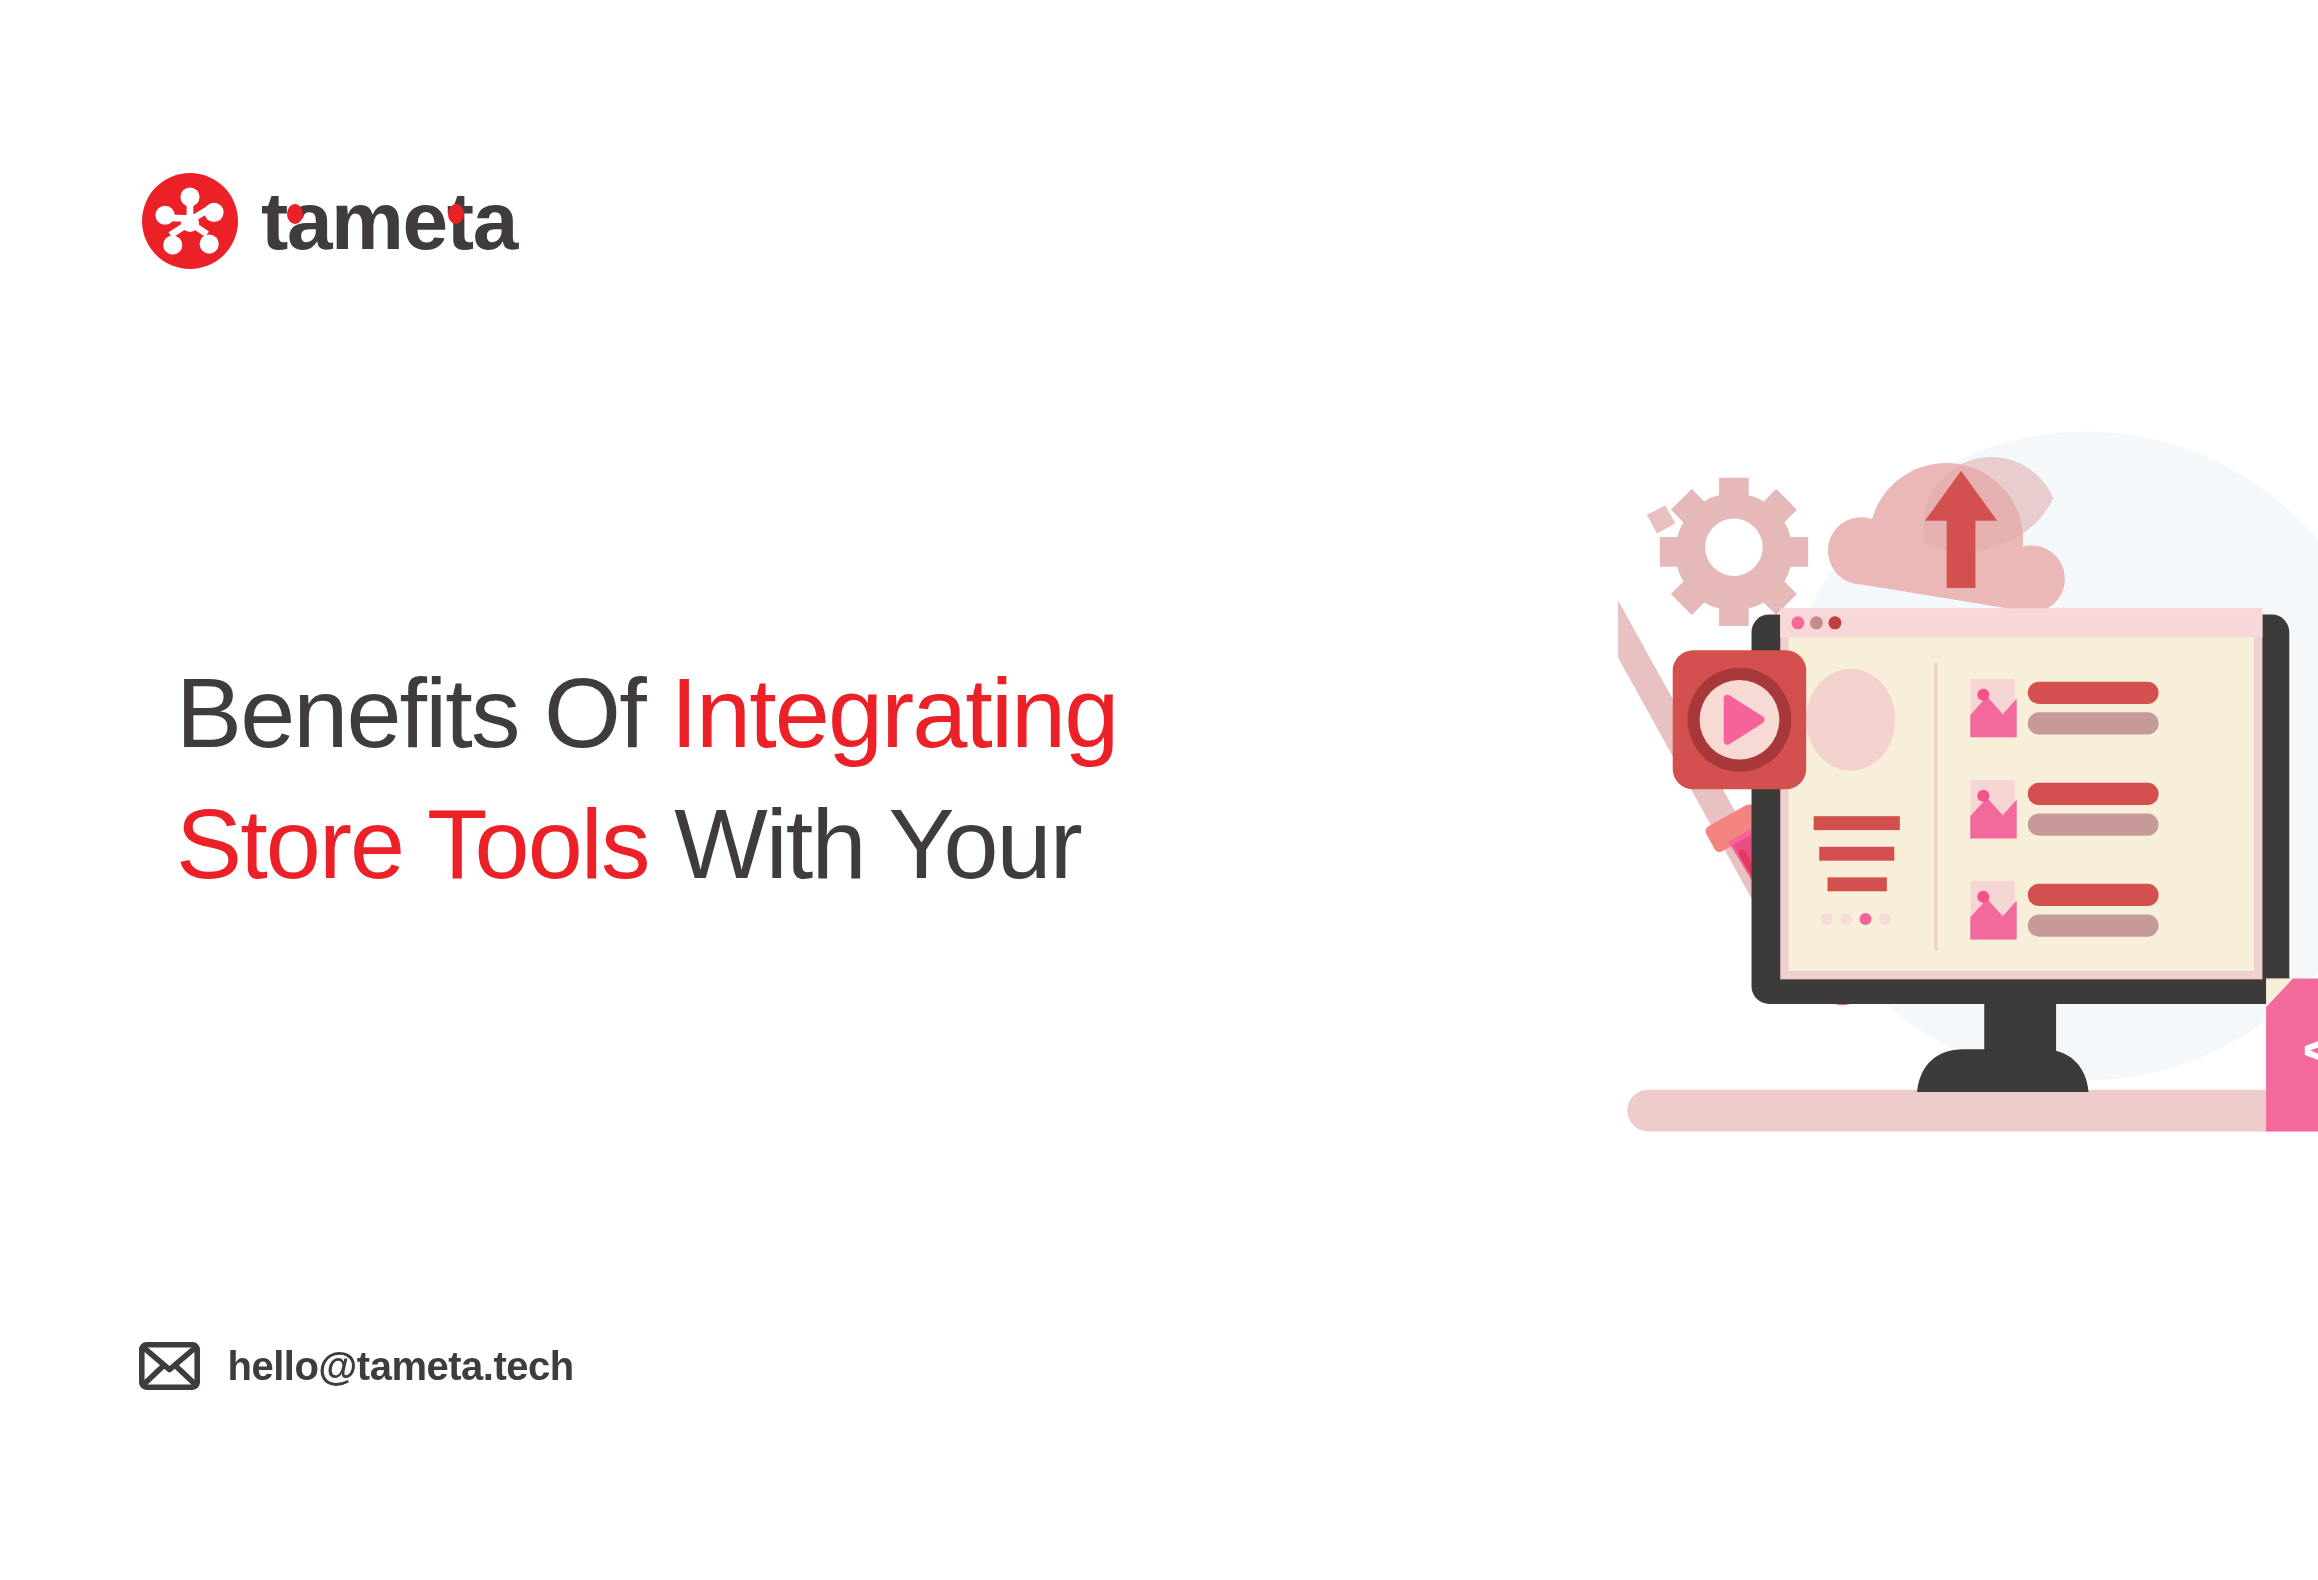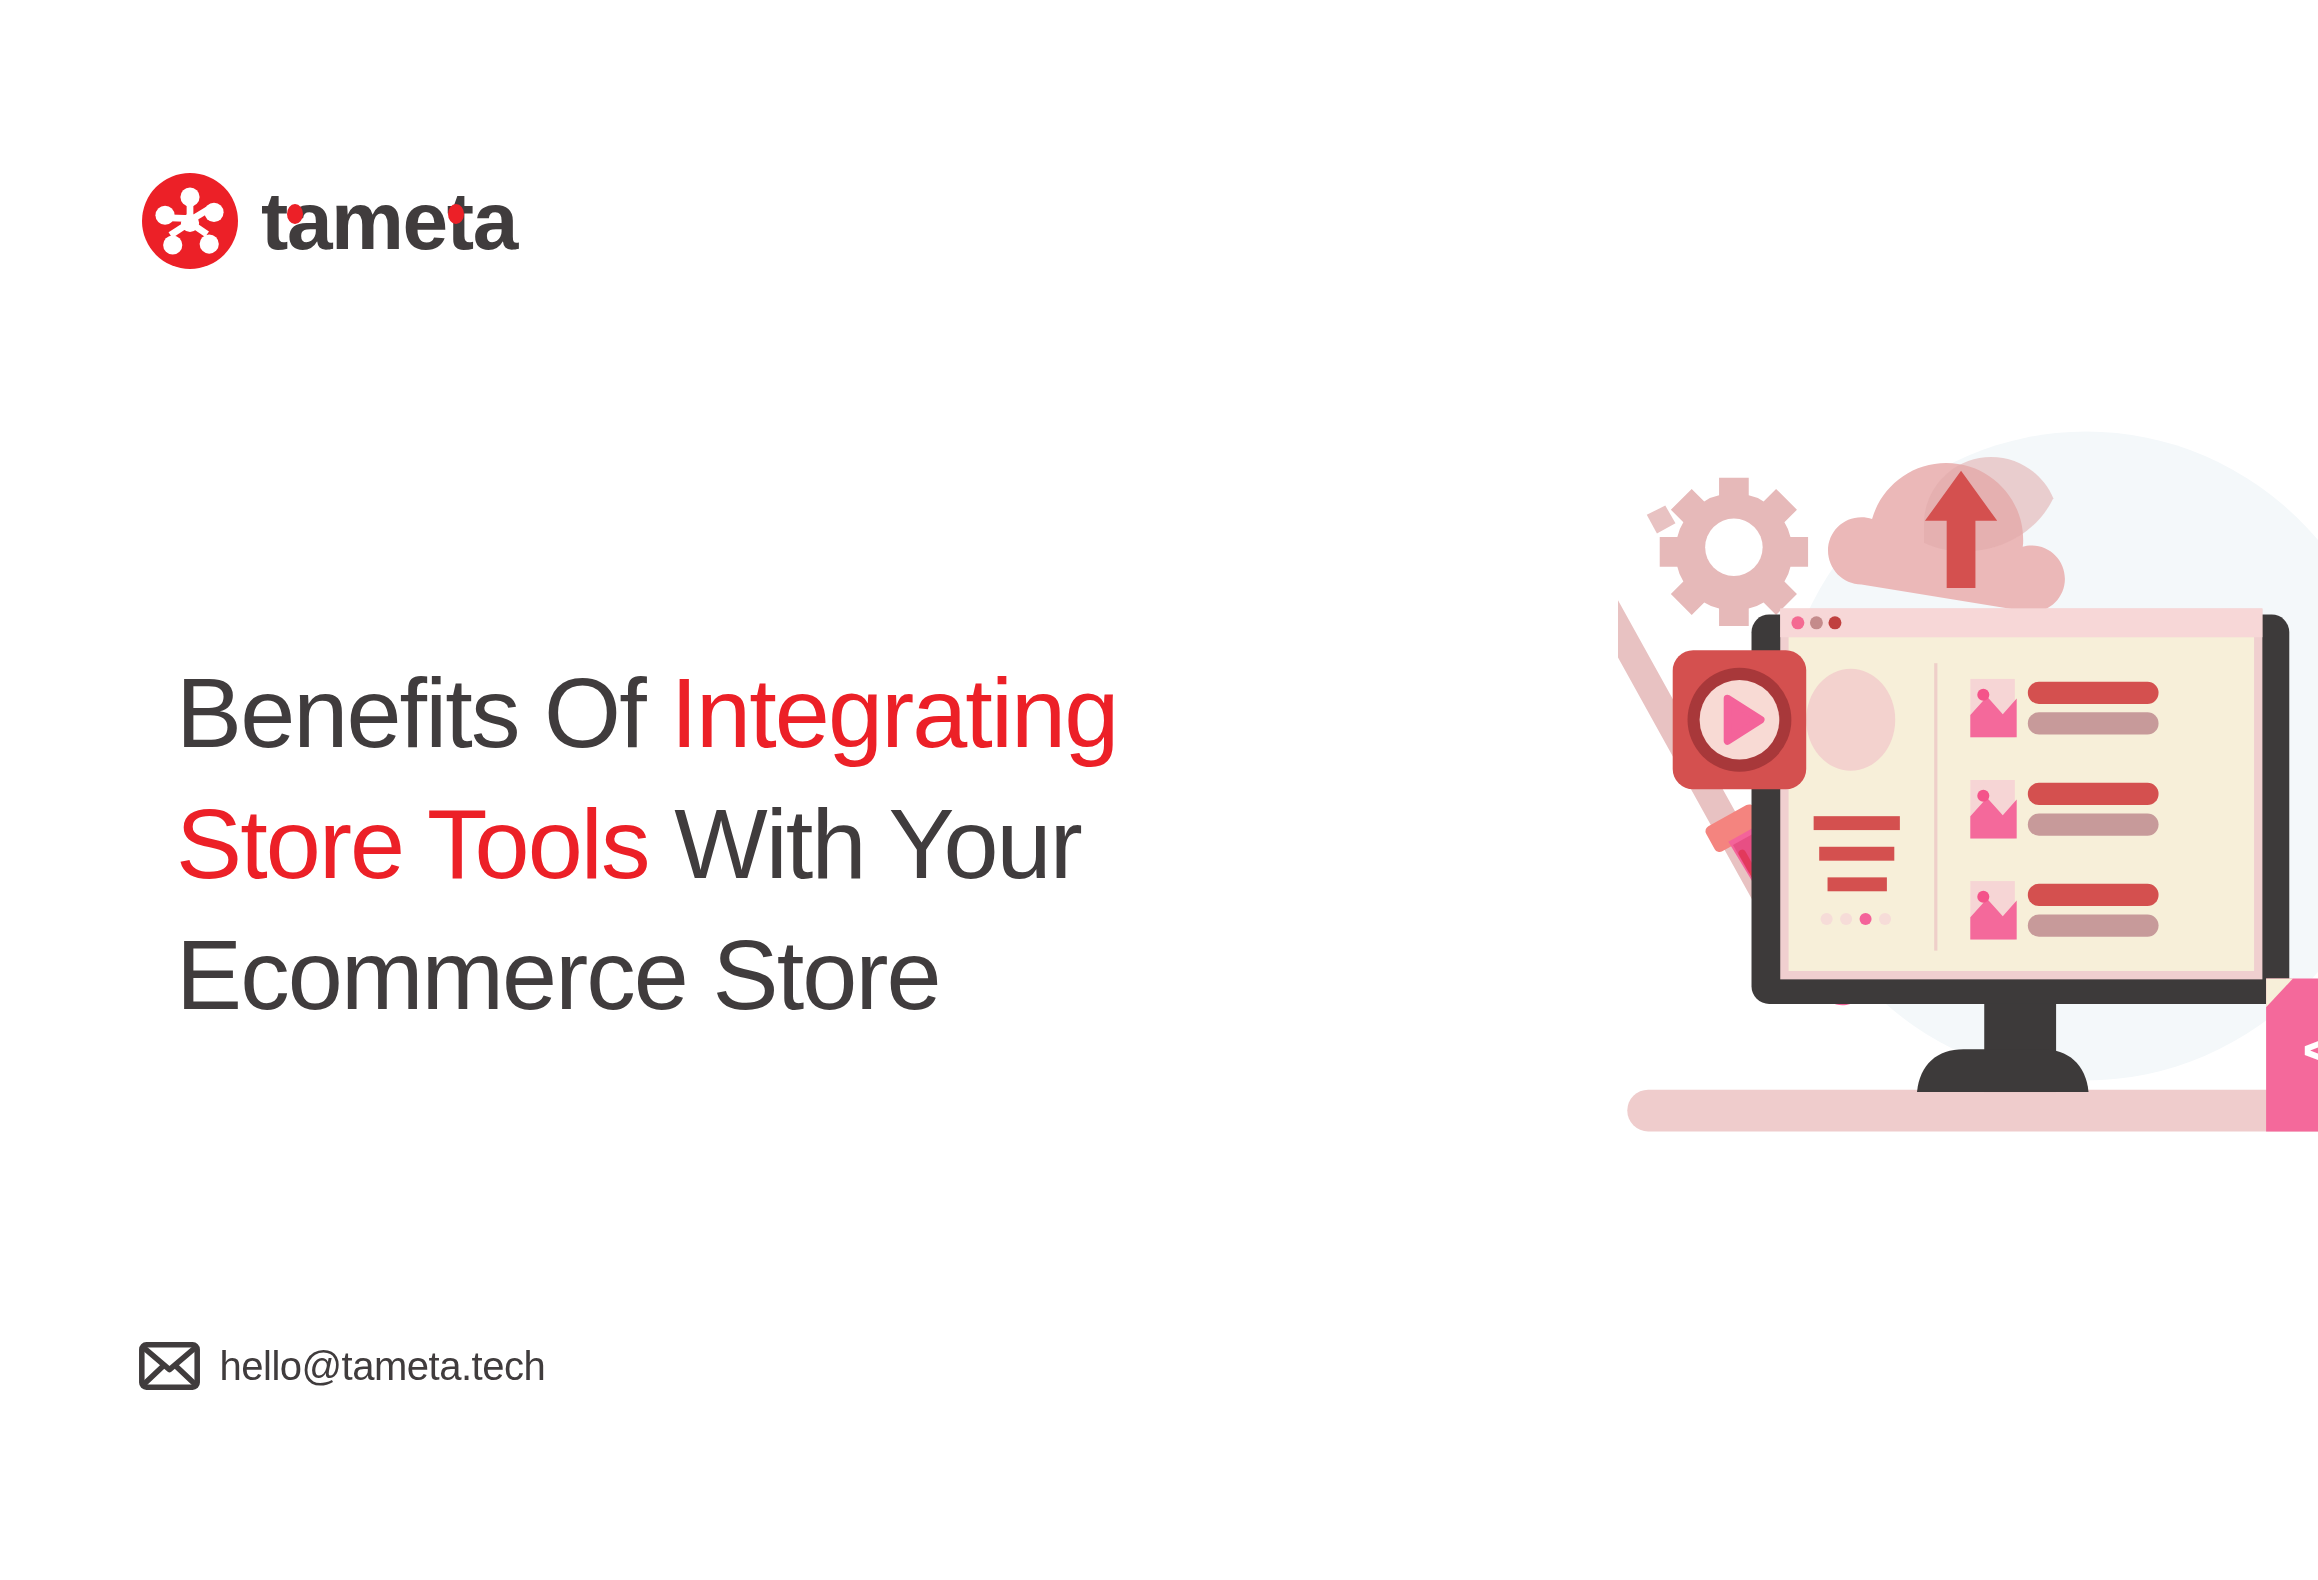--- a/index.html
+++ b/index.html
@@ -73,25 +73,26 @@
     position: absolute;
     left: 139px;
     top: 1342px;
     display: flex;
     align-items: center;
     gap: 19.5px;
   }
   .envelope-icon { width: 61px; height: 48px; flex: none; display: block; }
   .contact-email {
     font-size: 40px;
-    font-weight: 400;
+    font-weight: 700;
     color: #403C3D;
     letter-spacing: -0.5px;
     line-height: 1;
     white-space: nowrap;
+    margin-left: 8px;
   }
 
   
   .illustration {
     position: absolute;
     left: 1618px;
     top: 385px;
     width: 955px;
     height: 765px;
   }
@@ -121,21 +122,20 @@
   <div class="brand-word">
     <span>tameta</span>
     <span class="dot d1"></span>
     <span class="dot d2"></span>
   </div>
 </div>
 
 <h1 class="headline">
   <span>Benefits Of </span><span class="hl">Integrating</span><br>
   <span class="hl">Store Tools</span><span> With Your</span><br>
-  <span>Ecommerce Store</span>
 </h1>
 
 <div class="contact-row">
   <svg class="envelope-icon" viewBox="0 0 66 52" aria-hidden="true">
     <rect x="3" y="3" width="60" height="46" rx="5" ry="5" fill="none" stroke="#403C3D" stroke-width="6"></rect>
     <path d="M5 6 L33 30 L61 6" fill="none" stroke="#403C3D" stroke-width="6" stroke-linecap="round" stroke-linejoin="round"></path>
     <path d="M5 46 L25 27 M61 46 L41 27" fill="none" stroke="#403C3D" stroke-width="6" stroke-linecap="round"></path>
   </svg>
   <span class="contact-email">hello@tameta.tech</span>
 </div>

